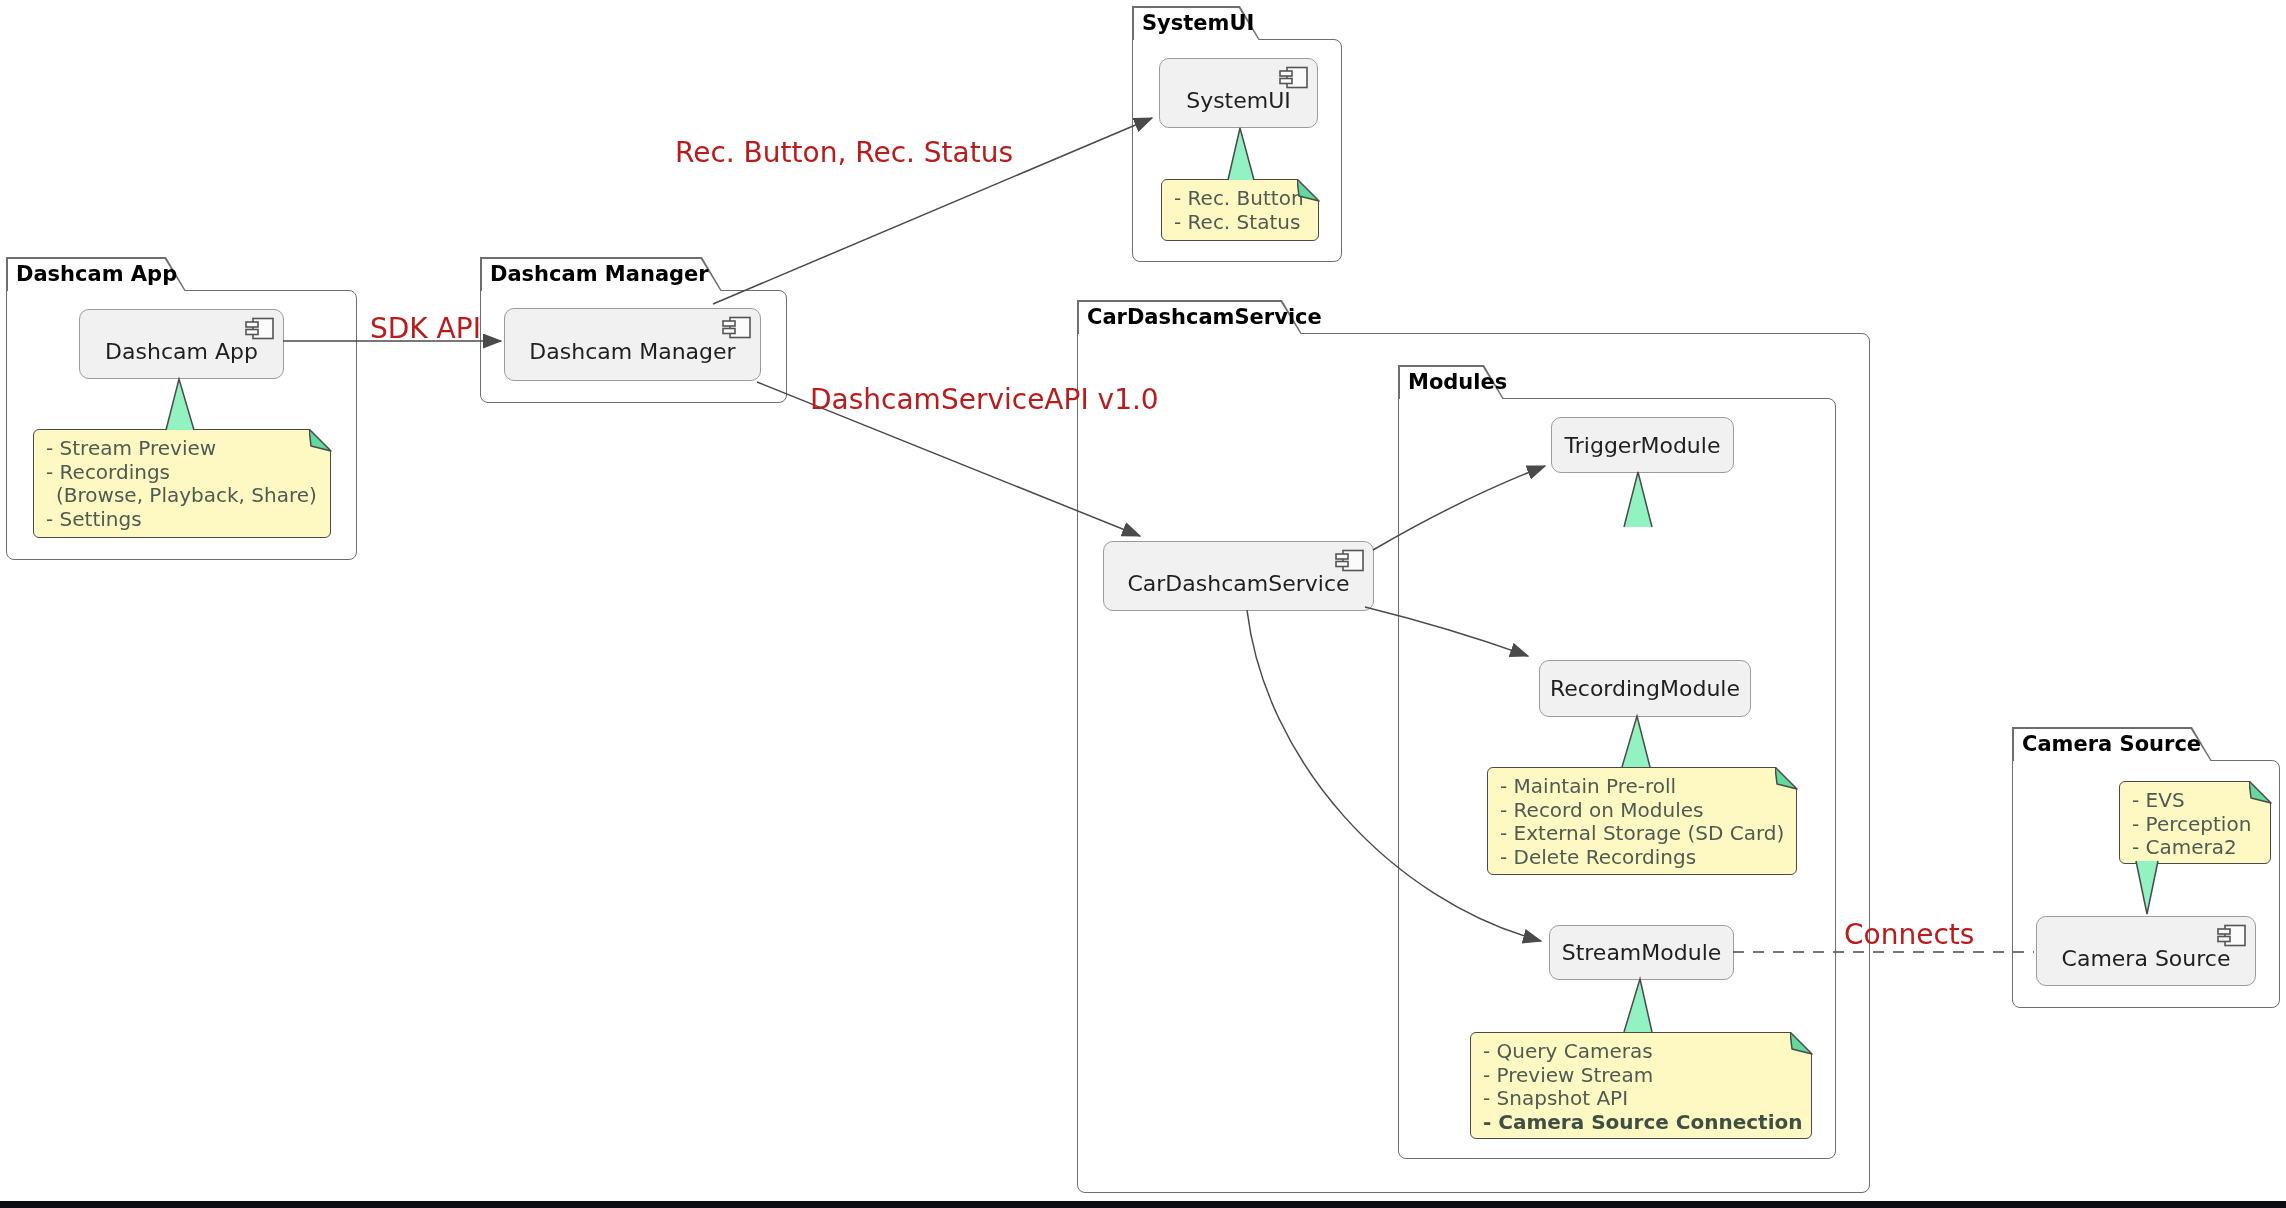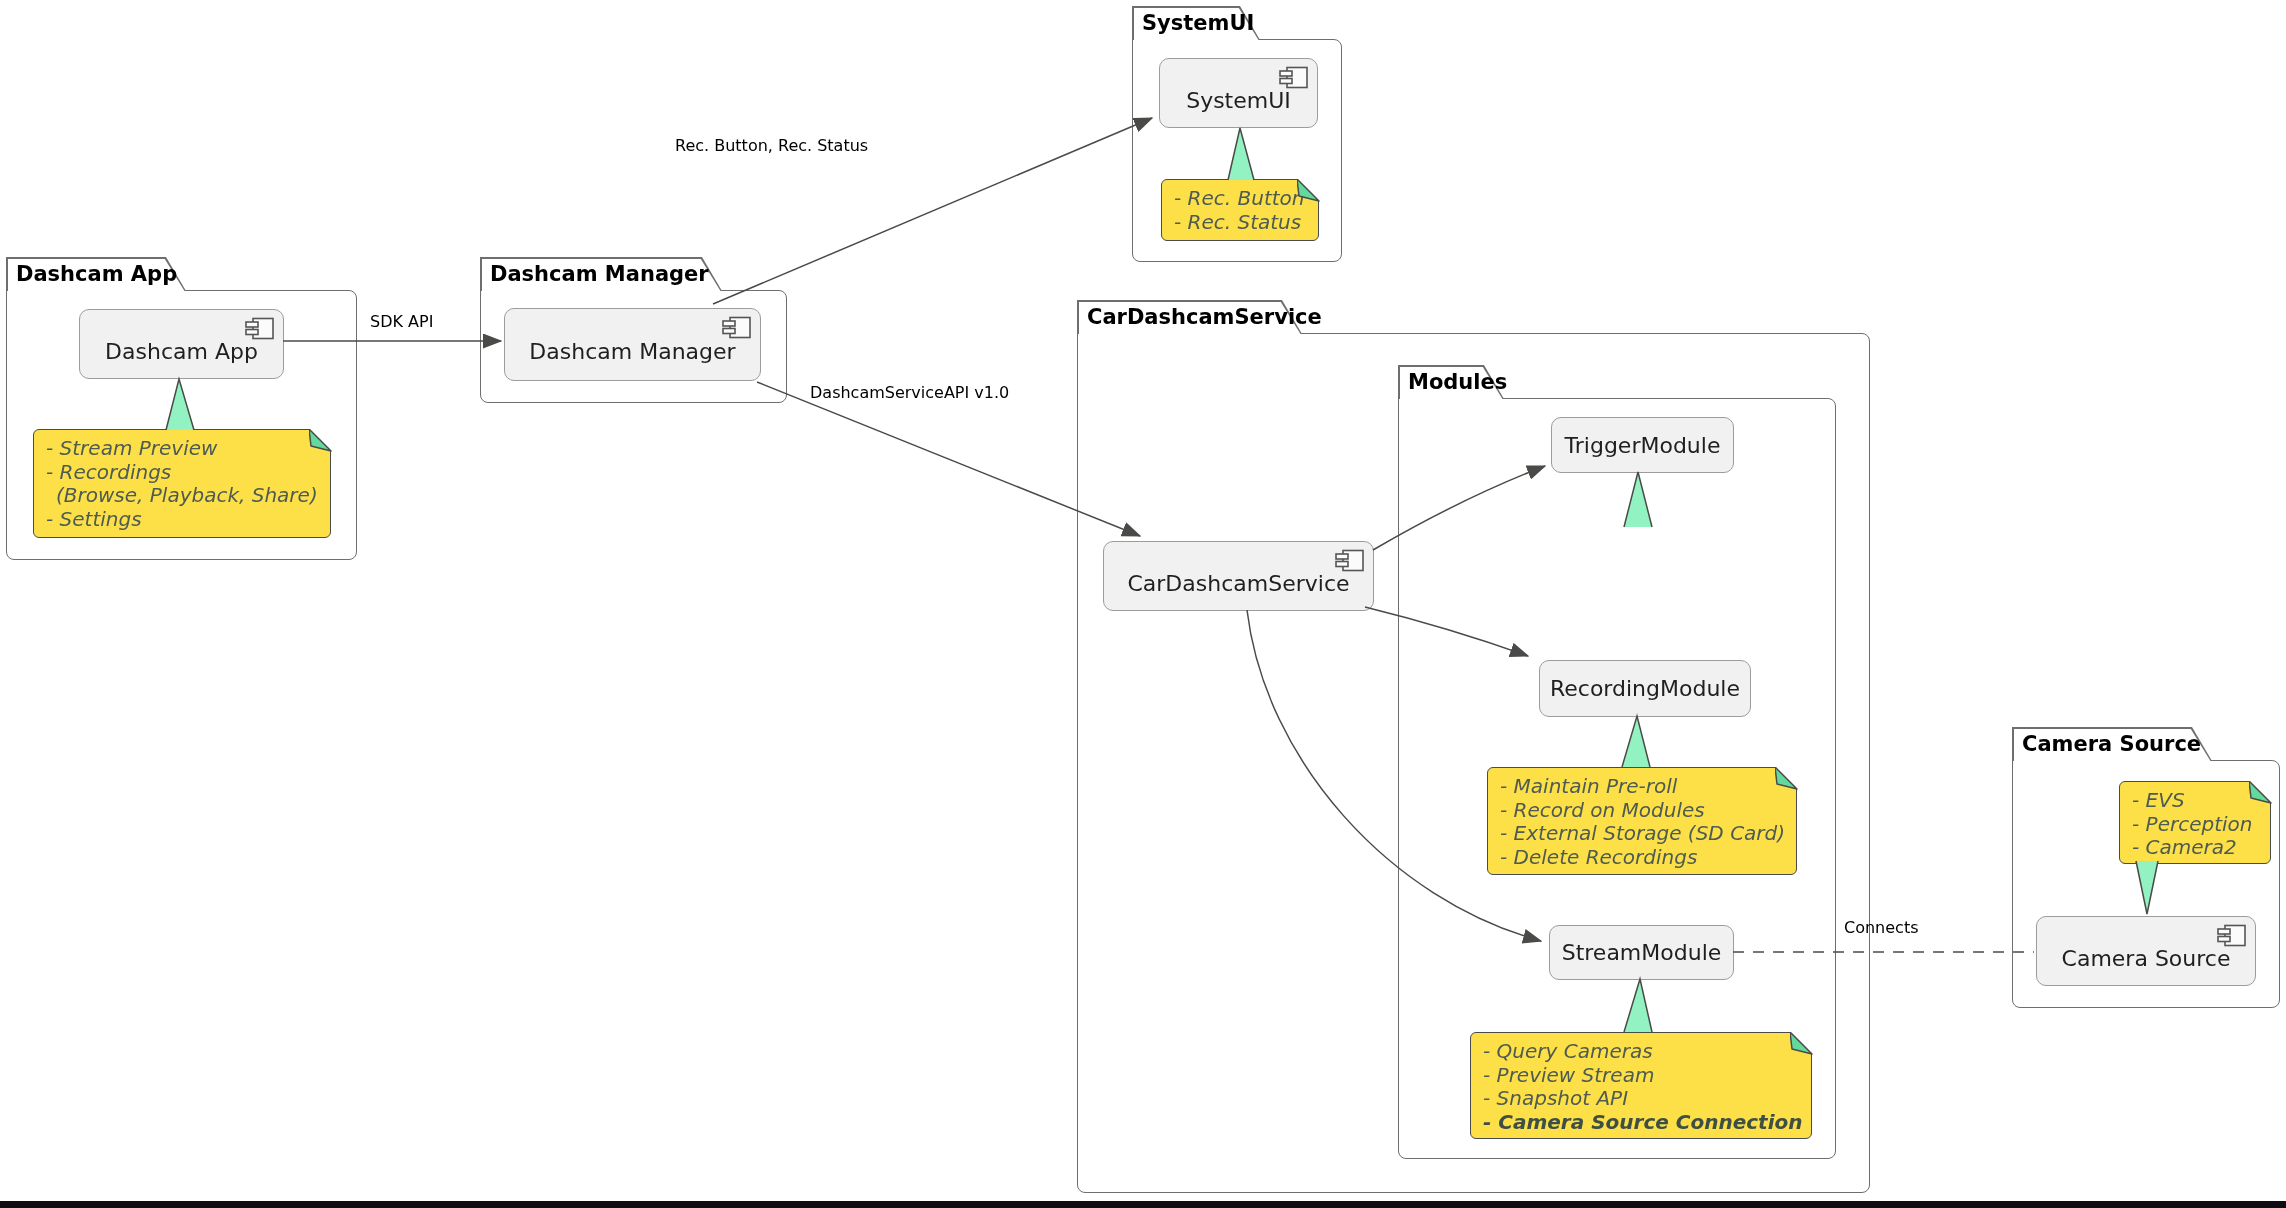--- a/index.html
+++ b/index.html
@@ -16,28 +16,28 @@
         font-size:21px;font-weight:bold;color:#000;white-space:nowrap;padding-right:26px;}
   .pkg-body{position:absolute;left:0;top:33px;background:#ffffff;border:1.5px solid #6e6e6e;
         border-radius:8px;border-top-left-radius:0;box-sizing:border-box;z-index:0;}
   
   .comp{position:absolute;background:#f1f1f1;border:1.5px solid #9c9c9c;border-radius:10px;
         box-sizing:border-box;display:flex;align-items:center;justify-content:center;z-index:2;}
   .comp .comp-label{font-size:22px;color:#1f1f1f;white-space:nowrap;}
   .comp.has-icon .comp-label{padding-top:14px;}
   .comp .cicon{position:absolute;top:7px;right:8px;}
   
-  .note{position:absolute;background:#fde047;border:1.5px solid #4a4a48;border-radius:6px;
-        box-sizing:border-box;padding:7px 12px;z-index:2;font-style:italic;}
+  .note{position:absolute;background:#fef9c3;border:1.5px solid #4a4a48;border-radius:6px;
+        box-sizing:border-box;padding:7px 12px;z-index:2;}
   .note .nline{font-size:20px;line-height:23.5px;color:#4e5b53;white-space:nowrap;}
   .note .nline.bold{font-weight:bold;color:#3e4f44;}
   .note .nline.indent{padding-left:10px;}
   .note .fold{position:absolute;top:-1.5px;right:-1.5px;}
   
-  .edge-label{position:absolute;font-size:16px;color:#000000;white-space:nowrap;z-index:4;}
+  .edge-label{position:absolute;font-size:28px;color:#b91c1c;white-space:nowrap;z-index:4;}
   
   svg.wires{position:absolute;left:0;top:0;z-index:3;pointer-events:none;}
   
   .bottom-bar{position:absolute;left:0;top:1201px;width:2286px;height:7px;background:#0d0d11;z-index:5;}
 </style>
 </head>
 <body>
 
 <div class="stage">
 

